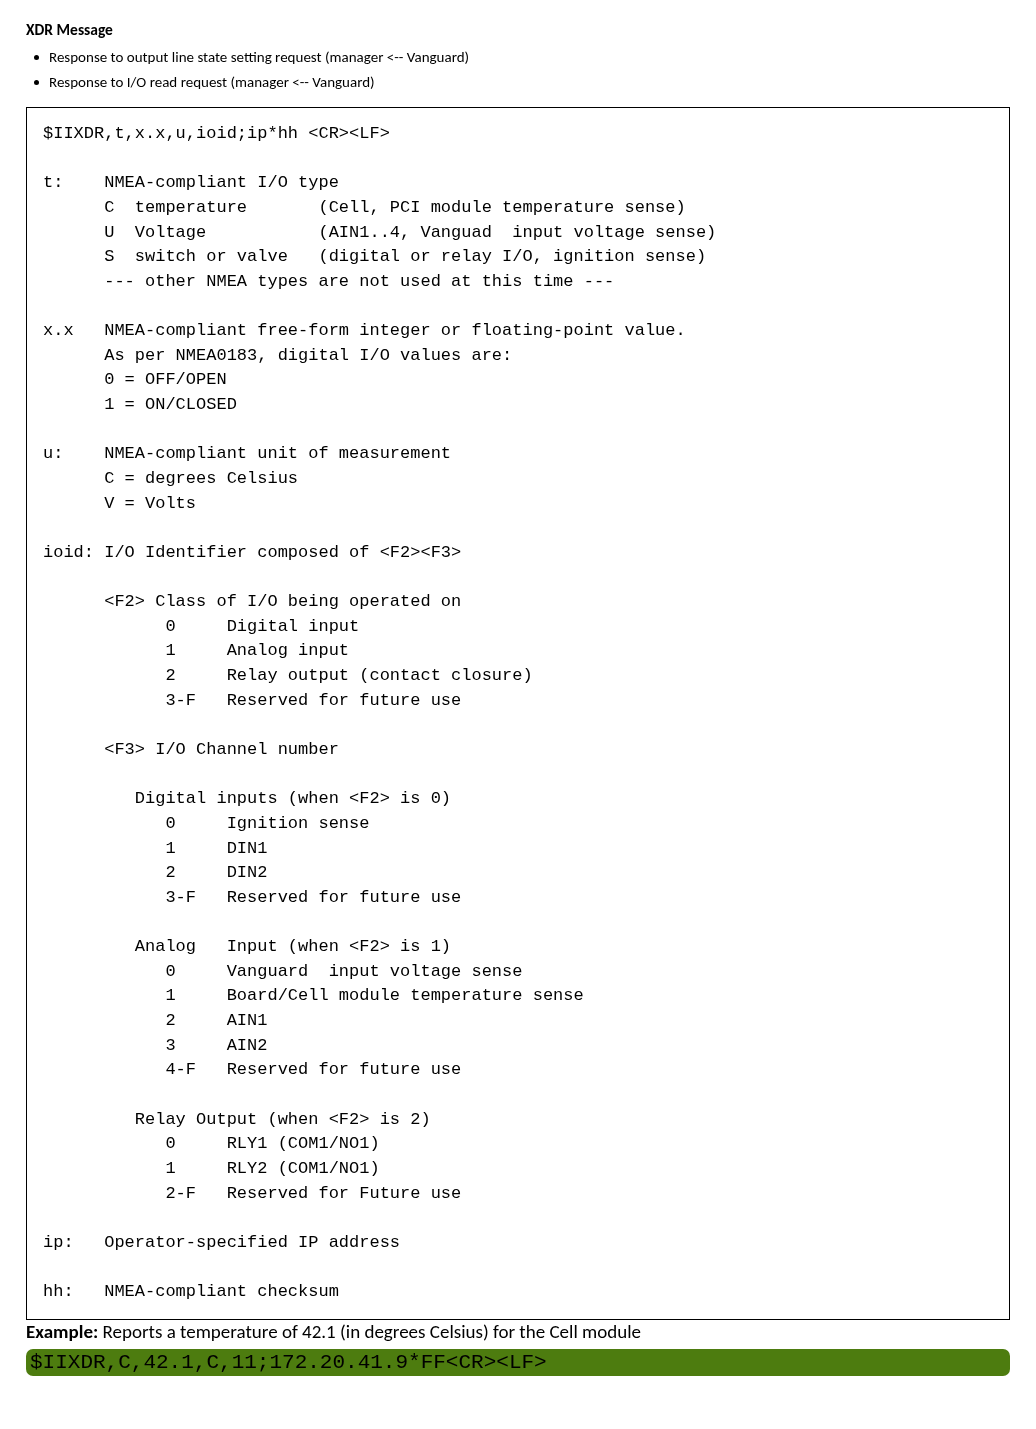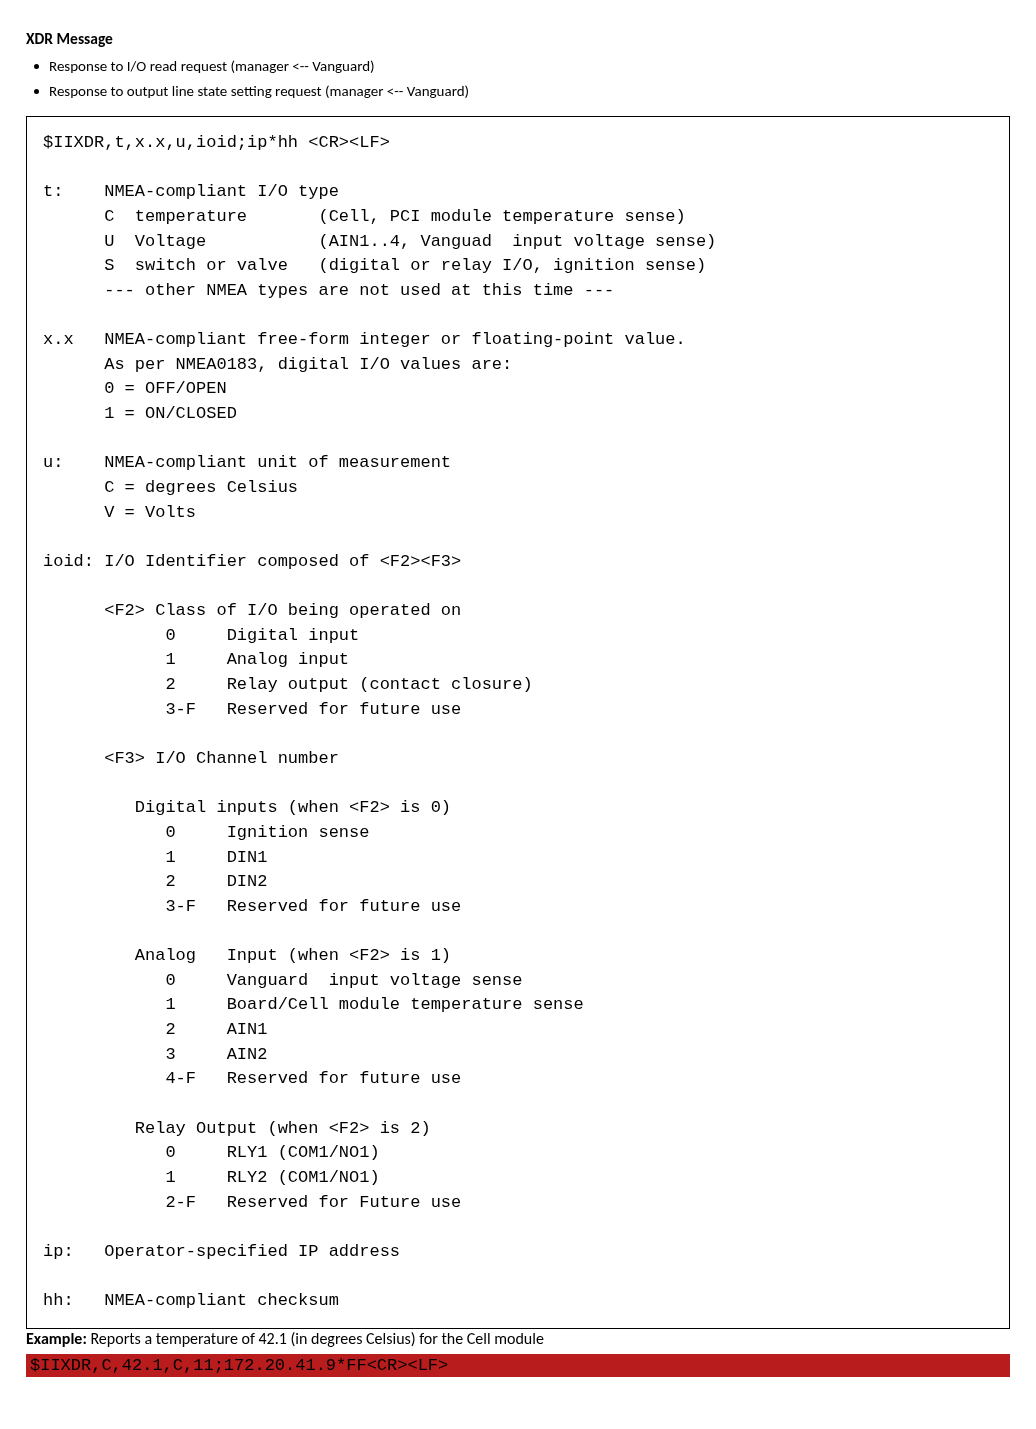--- a/index.html
+++ b/index.html
@@ -8,21 +8,20 @@
     font-family: Calibri, Arial, sans-serif;
     font-size: 15px;
     color: #000;
     background: #fff;
     width: 984px;
   }
   .section-title {
     font-weight: bold;
     font-size: 15.5px;
     margin-bottom: 8px;
-    margin-top: 9px;
   }
   .bullets {
     margin: 6px 0 14px 0;
     padding-left: 8px;
   }
   .bullet-row {
     display: flex;
     align-items: flex-start;
     margin-bottom: 4px;
     line-height: 1.4;
@@ -39,48 +38,49 @@
   }
   .codebox {
     border: 1.5px solid #000;
     padding: 14px 16px 14px 16px;
     font-family: Consolas, "Courier New", monospace;
     font-size: 17px;
     line-height: 1.45;
     white-space: pre;
   }
   .example-line {
-    font-size: 16px;
+    font-size: 19px;
     margin-bottom: 6px;
   }
   .example-line .bold {
     font-weight: bold;
   }
   .example-code {
     font-family: Consolas, "Courier New", monospace;
-    font-size: 17px;
-    background: #b91c1c;
+    font-size: 21px;
+    background: #4d7c0f;
     padding: 2px 4px;
     width: 100%;
     box-sizing: border-box;
+    border-radius: 7px;
   }
 </style>
 </head>
 <body>
 
 <div class="section-title">XDR Message</div>
 
 <div class="bullets">
   <div class="bullet-row">
     <span class="bullet-dot"></span>
-    <span>Response to I/O read request (manager &lt;-- Vanguard)</span>
+    <span>Response to output line state setting request (manager &lt;-- Vanguard)</span>
   </div>
   <div class="bullet-row">
     <span class="bullet-dot"></span>
-    <span>Response to output line state setting request (manager &lt;-- Vanguard)</span>
+    <span>Response to I/O read request (manager &lt;-- Vanguard)</span>
   </div>
 </div>
 
 <div class="codebox">$IIXDR,t,x.x,u,ioid;ip*hh &lt;CR&gt;&lt;LF&gt;
 
 t:    NMEA-compliant I/O type
       C  temperature       (Cell, PCI module temperature sense)
       U  Voltage           (AIN1..4, Vanguad  input voltage sense)
       S  switch or valve   (digital or relay I/O, ignition sense)
       --- other NMEA types are not used at this time ---

